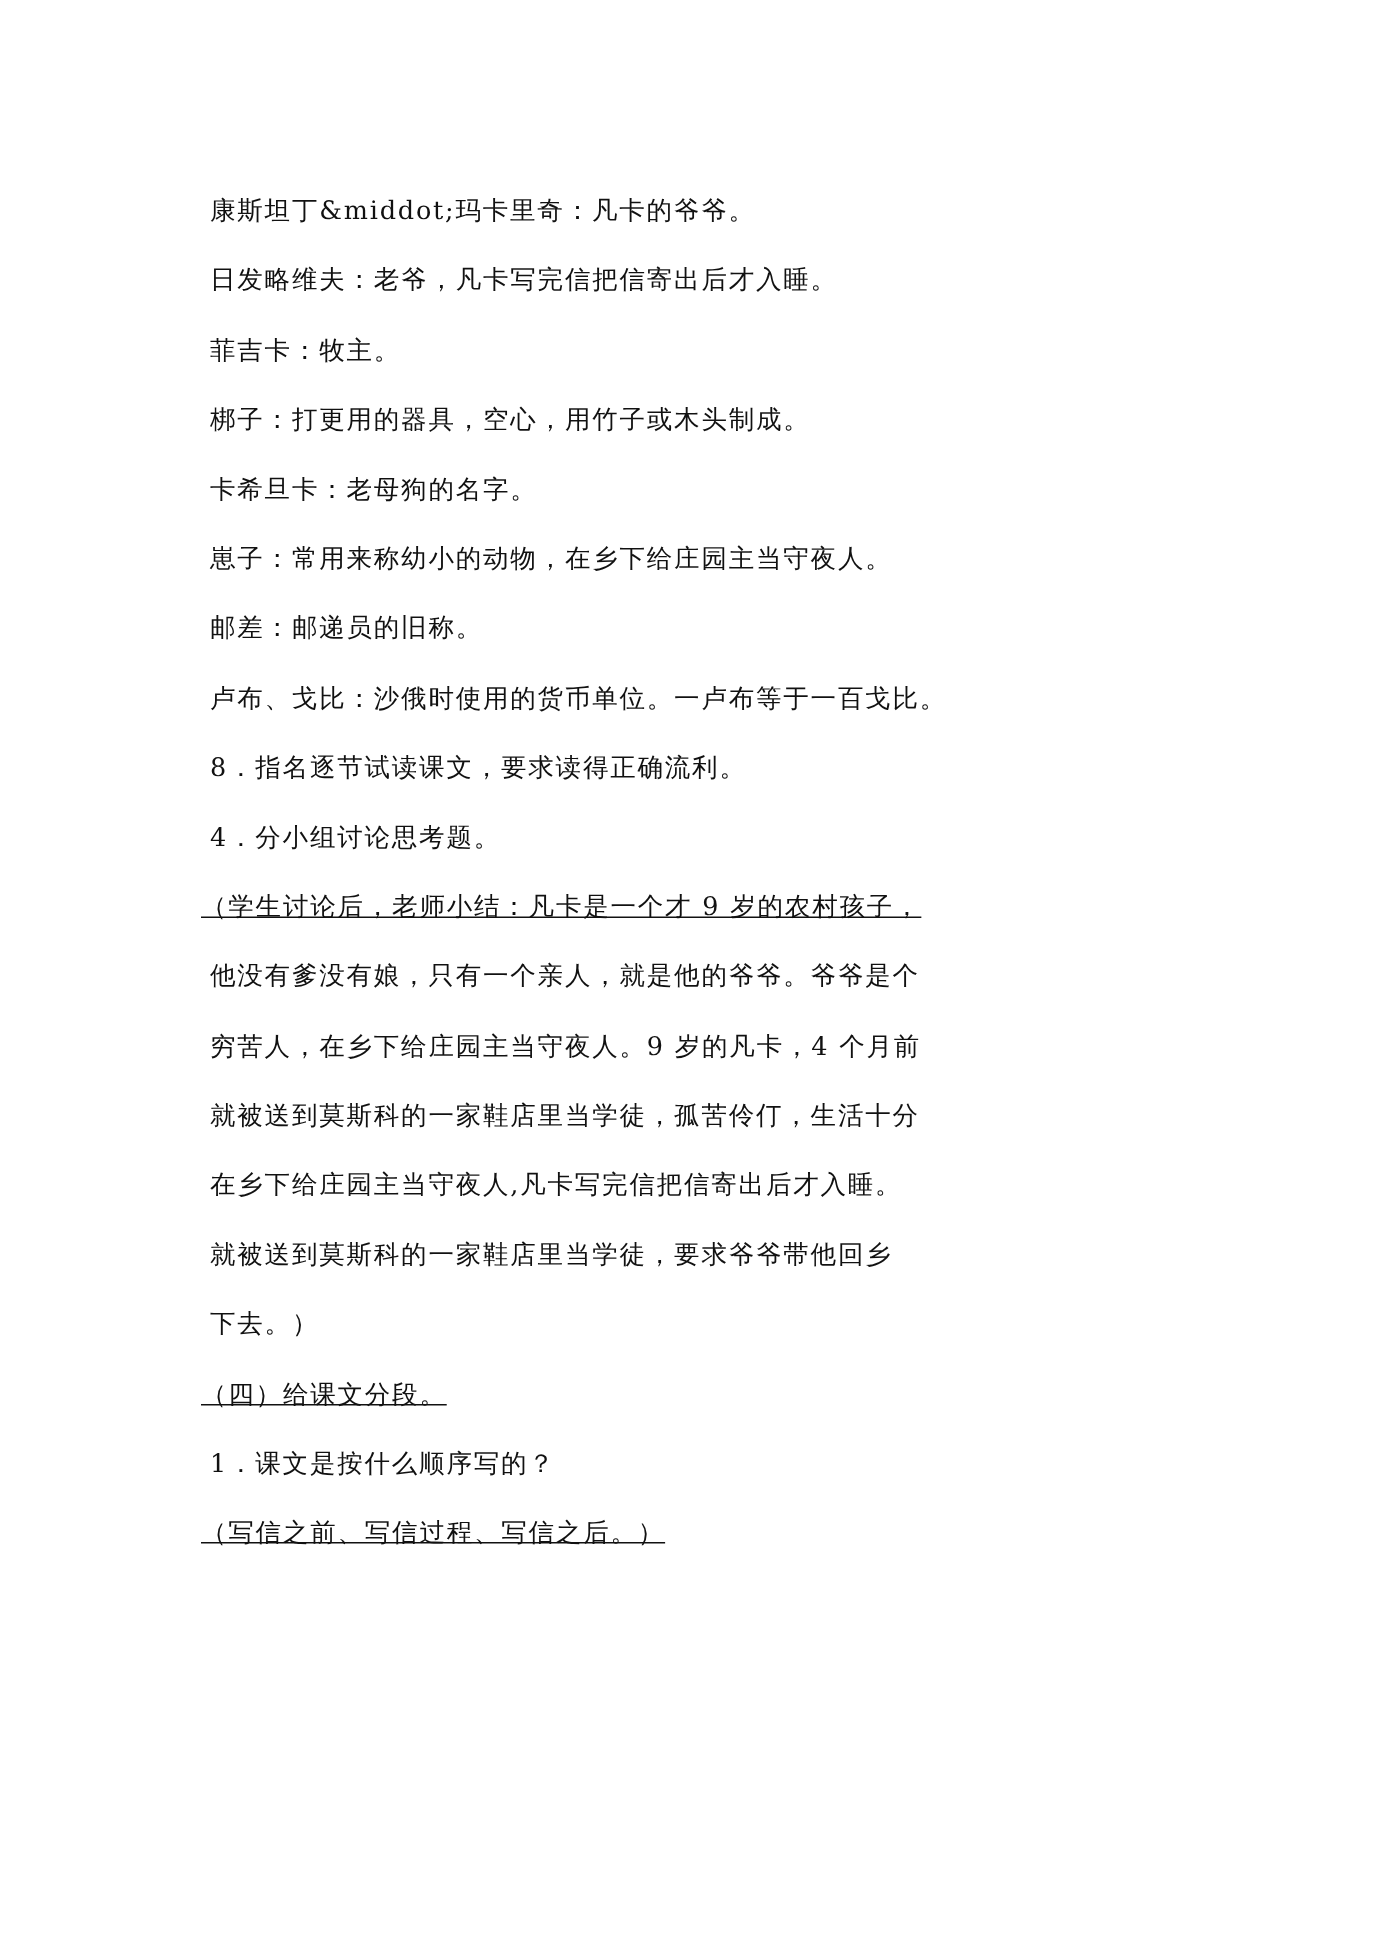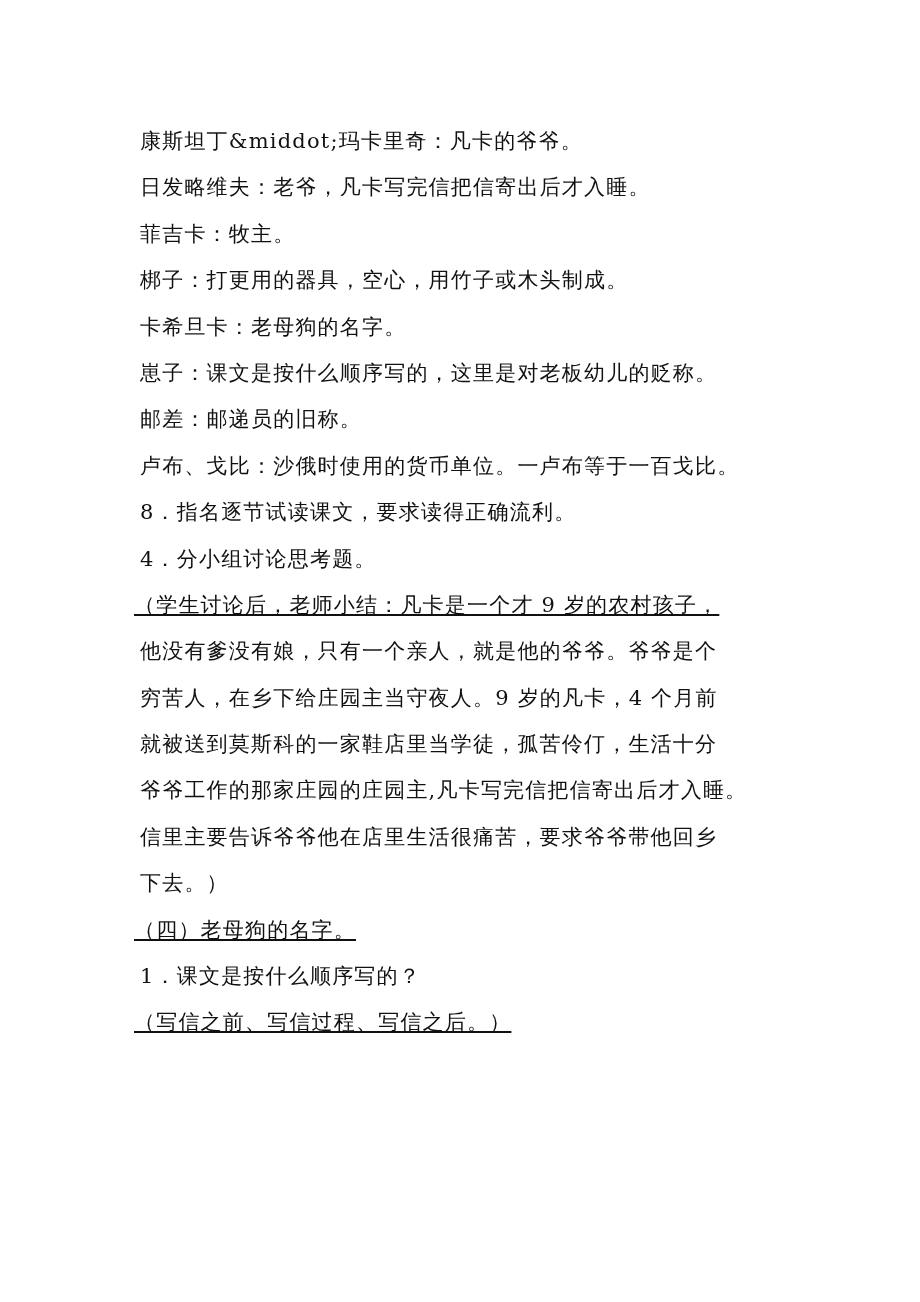--- a/index.html
+++ b/index.html
@@ -17,46 +17,46 @@
   }
   .page {
     position: absolute;
     left: 140px;
     top: 118px;
     width: 660px;
   }
   .line {
     height: 46.4px;
     line-height: 46.4px;
-    font-size: 21px;
+    font-size: 17px;
     white-space: nowrap;
     letter-spacing: 1.2px;
   }
   .indent-paren {
     margin-left: -6px;
     text-decoration: underline;
   }
 </style>
 </head>
 <body>
 
 <div class="page">
   <div class="line">康斯坦丁&amp;middot;玛卡里奇：凡卡的爷爷。</div>
   <div class="line">日发略维夫：老爷，凡卡写完信把信寄出后才入睡。</div>
   <div class="line">菲吉卡：牧主。</div>
   <div class="line">梆子：打更用的器具，空心，用竹子或木头制成。</div>
   <div class="line">卡希旦卡：老母狗的名字。</div>
-  <div class="line">崽子：课文是按什么顺序写的，这里是对老板幼儿的贬称。</div>
+  <div class="line">崽子：常用来称幼小的动物，在乡下给庄园主当守夜人。</div>
   <div class="line">邮差：邮递员的旧称。</div>
   <div class="line">卢布、戈比：沙俄时使用的货币单位。一卢布等于一百戈比。</div>
   <div class="line">8．指名逐节试读课文，要求读得正确流利。</div>
   <div class="line">4．分小组讨论思考题。</div>
   <div class="line indent-paren">（学生讨论后，老师小结：凡卡是一个才 9 岁的农村孩子，</div>
   <div class="line">他没有爹没有娘，只有一个亲人，就是他的爷爷。爷爷是个</div>
   <div class="line">穷苦人，在乡下给庄园主当守夜人。9 岁的凡卡，4 个月前</div>
   <div class="line">就被送到莫斯科的一家鞋店里当学徒，孤苦伶仃，生活十分</div>
-  <div class="line">爷爷工作的那家庄园的庄园主,凡卡写完信把信寄出后才入睡。</div>
-  <div class="line">信里主要告诉爷爷他在店里生活很痛苦，要求爷爷带他回乡</div>
+  <div class="line">在乡下给庄园主当守夜人,凡卡写完信把信寄出后才入睡。</div>
+  <div class="line">就被送到莫斯科的一家鞋店里当学徒，要求爷爷带他回乡</div>
   <div class="line">下去。）</div>
-  <div class="line indent-paren">（四）老母狗的名字。</div>
+  <div class="line indent-paren">（四）给课文分段。</div>
   <div class="line">1．课文是按什么顺序写的？</div>
   <div class="line indent-paren">（写信之前、写信过程、写信之后。）</div>
 </div>
 
 </body></html>

